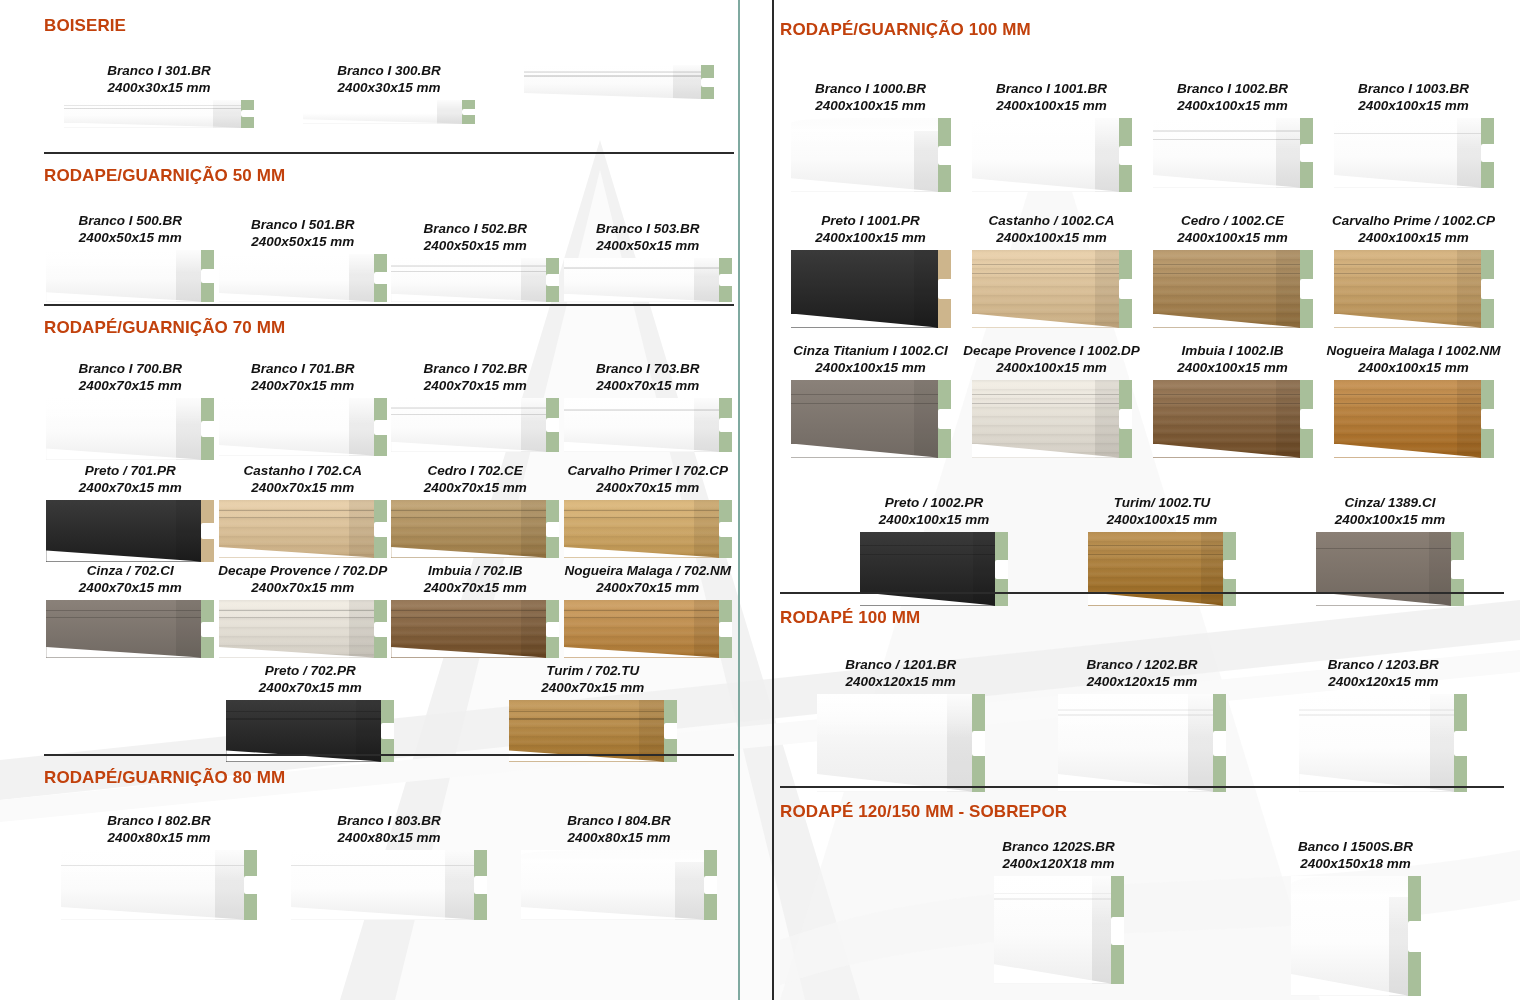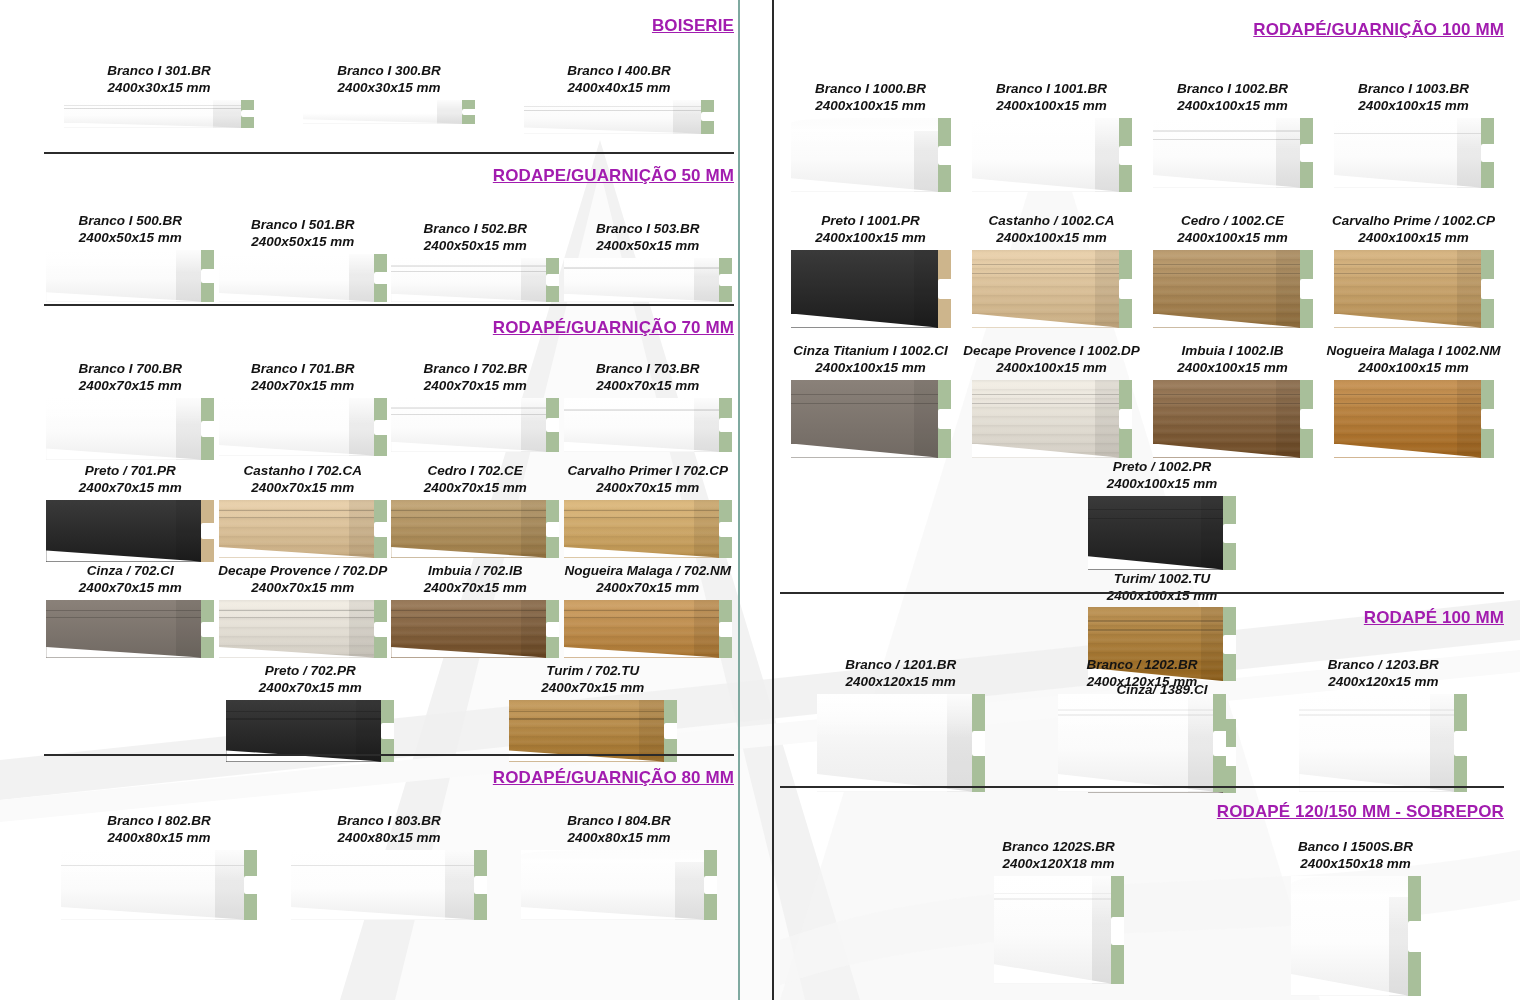--- a/index.html
+++ b/index.html
@@ -20,22 +20,22 @@
   .vrule-black{position:absolute;left:772px;top:0;width:1.5px;height:1000px;background:#2a2a2a;z-index:3;}
 
   .col{position:absolute;top:0;z-index:2;}
   .col-left{left:44px;width:690px;}
   .col-right{left:780px;width:724px;}
 
   
   .section{position:absolute;left:0;width:100%;}
   .sec-rule{position:absolute;left:0;width:100%;height:0;border-top:2px solid #2b2b2b;}
   .sec-title{
-    text-align:right;font-weight:bold;color:#a21caf;
-    font-size:17px;letter-spacing:.1px;text-decoration:underline;
+    text-align:left;font-weight:bold;color:#c2410c;
+    font-size:17px;letter-spacing:.1px;
   }
 
   
   .row{position:absolute;left:0;width:100%;display:flex;}
   .cell{position:relative;box-sizing:border-box;}
   .cap{
     text-align:center;font-style:italic;font-weight:bold;
     color:#131313;line-height:1.28;
     font-size:13.5px;white-space:nowrap;
   }
@@ -118,24 +118,20 @@
             <div class="body">
               <div class="face" style="background: linear-gradient(rgb(255, 255, 255) 0%, rgb(255, 255, 255) 55%, rgb(238, 238, 238) 100%);"></div>
               <div class="ret"></div>
               <div class="hl"></div>
               <div class="chamfer" style="background: rgb(255, 255, 255);"></div>
             </div>
             <div class="edge"></div>
           </div>
         </div>
         <div class="cell" style="flex: 1 1 0px;">
-          <div class="cap">
-            <div>Branco I 400.BR</div>
-            <div class="ln2">2400x40x15 mm</div>
-          </div>
           <div class="mould" style="width: 190px; height: 34px;">
             <div class="body">
               <div class="face" style="background: linear-gradient(rgb(255, 255, 255) 0%, rgb(251, 251, 251) 55%, rgb(238, 238, 238) 100%);"></div>
               <div class="ret"></div>
               <div class="groove" style="top: 18%;"></div>
               <div class="groove" style="top: 30%;"></div>
               <div class="hl"></div>
               <div class="chamfer" style="background: rgb(255, 255, 255);"></div>
             </div>
             <div class="edge"></div>
@@ -685,21 +681,21 @@
               <div class="face" style="background: repeating-linear-gradient(rgba(0, 0, 0, 0.055) 0px, rgba(0, 0, 0, 0) 3px, rgba(255, 255, 255, 0.06) 6px, rgba(0, 0, 0, 0) 9px), linear-gradient(rgba(255, 255, 255, 0.25), rgba(0, 0, 0, 0.12)), rgb(181, 113, 31);"></div>
               <div class="ret"></div>
               <div class="groove" style="top: 18%;"></div>
               <div class="groove" style="top: 30%;"></div>
               <div class="chamfer" style="background: rgb(255, 255, 255);"></div>
             </div>
             <div class="edge"></div>
           </div>
         </div>
       </div>
-      <div class="row" style="top: 458px; left: 40px; width: calc(100% - 40px); flex-direction: column;">
+      <div class="row" style="top: 494px; left: 40px; width: calc(100% - 40px);">
         <div class="cell" style="flex: 1 1 0px;">
           <div class="cap">
             <div>Preto / 1002.PR</div>
             <div class="ln2">2400x100x15 mm</div>
           </div>
           <div class="mould" style="width: 148px; height: 74px;">
             <div class="body">
               <div class="face" style="background: linear-gradient(rgb(58, 58, 58), rgb(29, 29, 29));"></div>
               <div class="ret"></div>
               <div class="groove" style="top: 18%;"></div>

